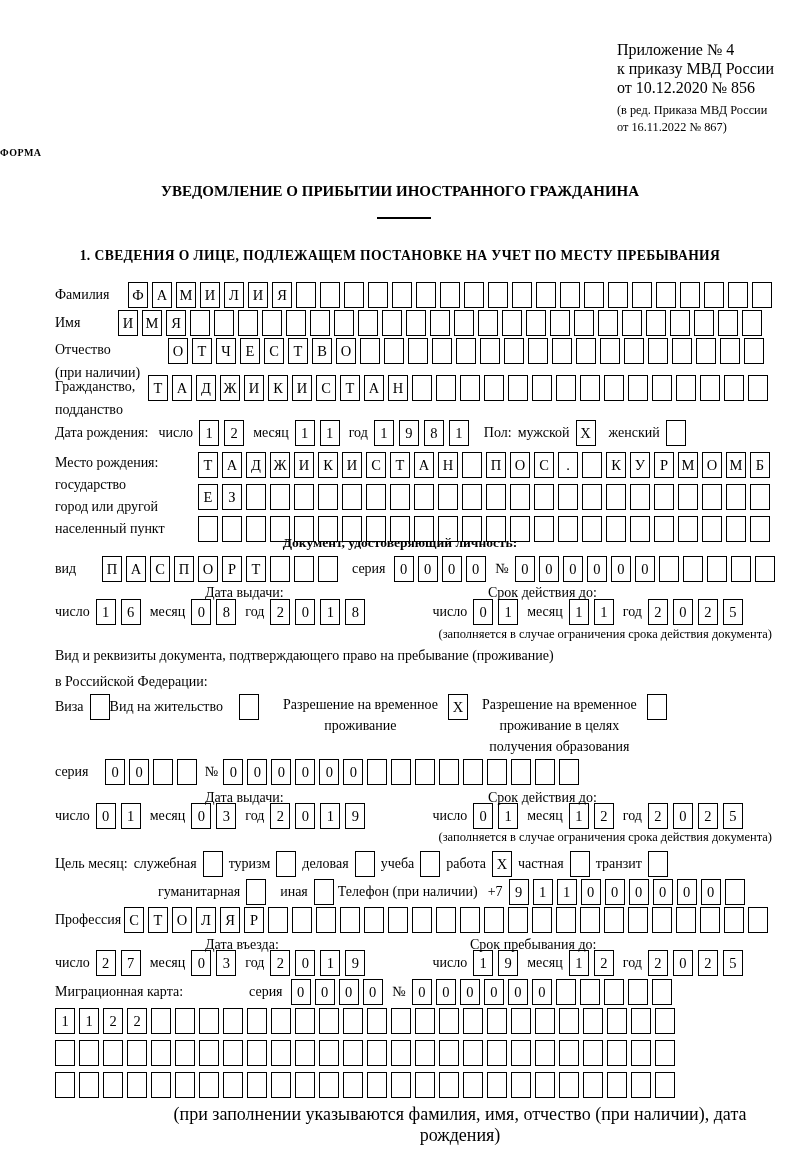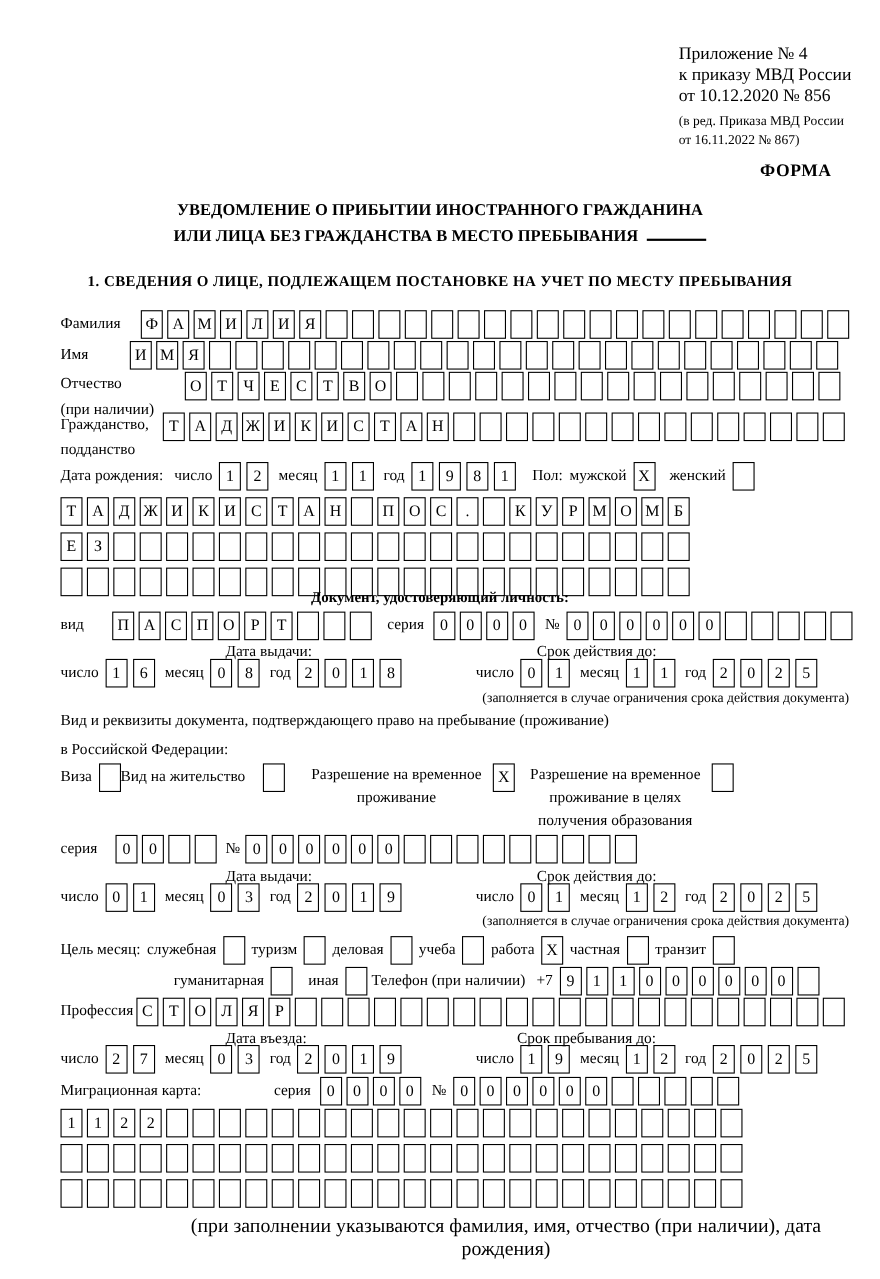--- a/index.html
+++ b/index.html
@@ -36,25 +36,25 @@
 <body>
 
 <div class="abs" style="left:617px;top:40px">
   <div class="annex-line">Приложение № 4</div>
   <div class="annex-line">к приказу МВД России</div>
   <div class="annex-line">от 10.12.2020 № 856</div>
   <div class="annex-sub" style="margin-top:5px">(в ред. Приказа МВД России</div>
   <div class="annex-sub">от 16.11.2022 № 867)</div>
 </div>
 
-<div class="abs b" style="left:0;right:44px;top:147px;text-align:right;font-size:16px;letter-spacing:0.5px">ФОРМА</div>
+<div class="abs b" style="left:0;right:44px;top:147px;font-size:10px;letter-spacing:0.5px">ФОРМА</div>
 
 <div class="abs ctr b" style="top:183px;font-size:15px">УВЕДОМЛЕНИЕ О ПРИБЫТИИ ИНОСТРАННОГО ГРАЖДАНИНА</div>
 <div class="abs ctr b" style="top:205px;font-size:15px">
-  <span>ИЛИ ЛИЦА БЕЗ ГРАЖДАНСТВА В МЕСТО ПРЕБЫВАНИЯ</span><span class="title-underline"></span>
+  <span class="title-underline"></span>
 </div>
 
 <div class="abs ctr b" style="top:248px;font-size:13.6px;letter-spacing:0.4px">1. СВЕДЕНИЯ О ЛИЦЕ, ПОДЛЕЖАЩЕМ ПОСТАНОВКЕ НА УЧЕТ ПО МЕСТУ ПРЕБЫВАНИЯ</div>
 
 <div class="abs row" style="left:55px;top:282px">
   <span class="lbl" style="width:73px">Фамилия</span>
   <span class="cells">
       <span class="cell">Ф</span>
       <span class="cell">А</span>
       <span class="cell">М</span>
@@ -211,20 +211,26 @@
   <span class="cells">
       <span class="cell">X</span>
     </span>
   <span class="lbl" style="margin-left:4px">женский</span>
   <span class="cells">
       <span class="cell"></span>
     </span>
 </div>
 
 <div class="abs row" style="left:55px;top:452px">
+  <div class="lblcol" style="width:143px;line-height:22px">
+    <div>Место рождения:</div>
+    <div>государство</div>
+    <div>город или другой</div>
+    <div>населенный пункт</div>
+  </div>
   <div class="boxcol">
     <span class="cells">
         <span class="cell">Т</span>
         <span class="cell">А</span>
         <span class="cell">Д</span>
         <span class="cell">Ж</span>
         <span class="cell">И</span>
         <span class="cell">К</span>
         <span class="cell">И</span>
         <span class="cell">С</span>

